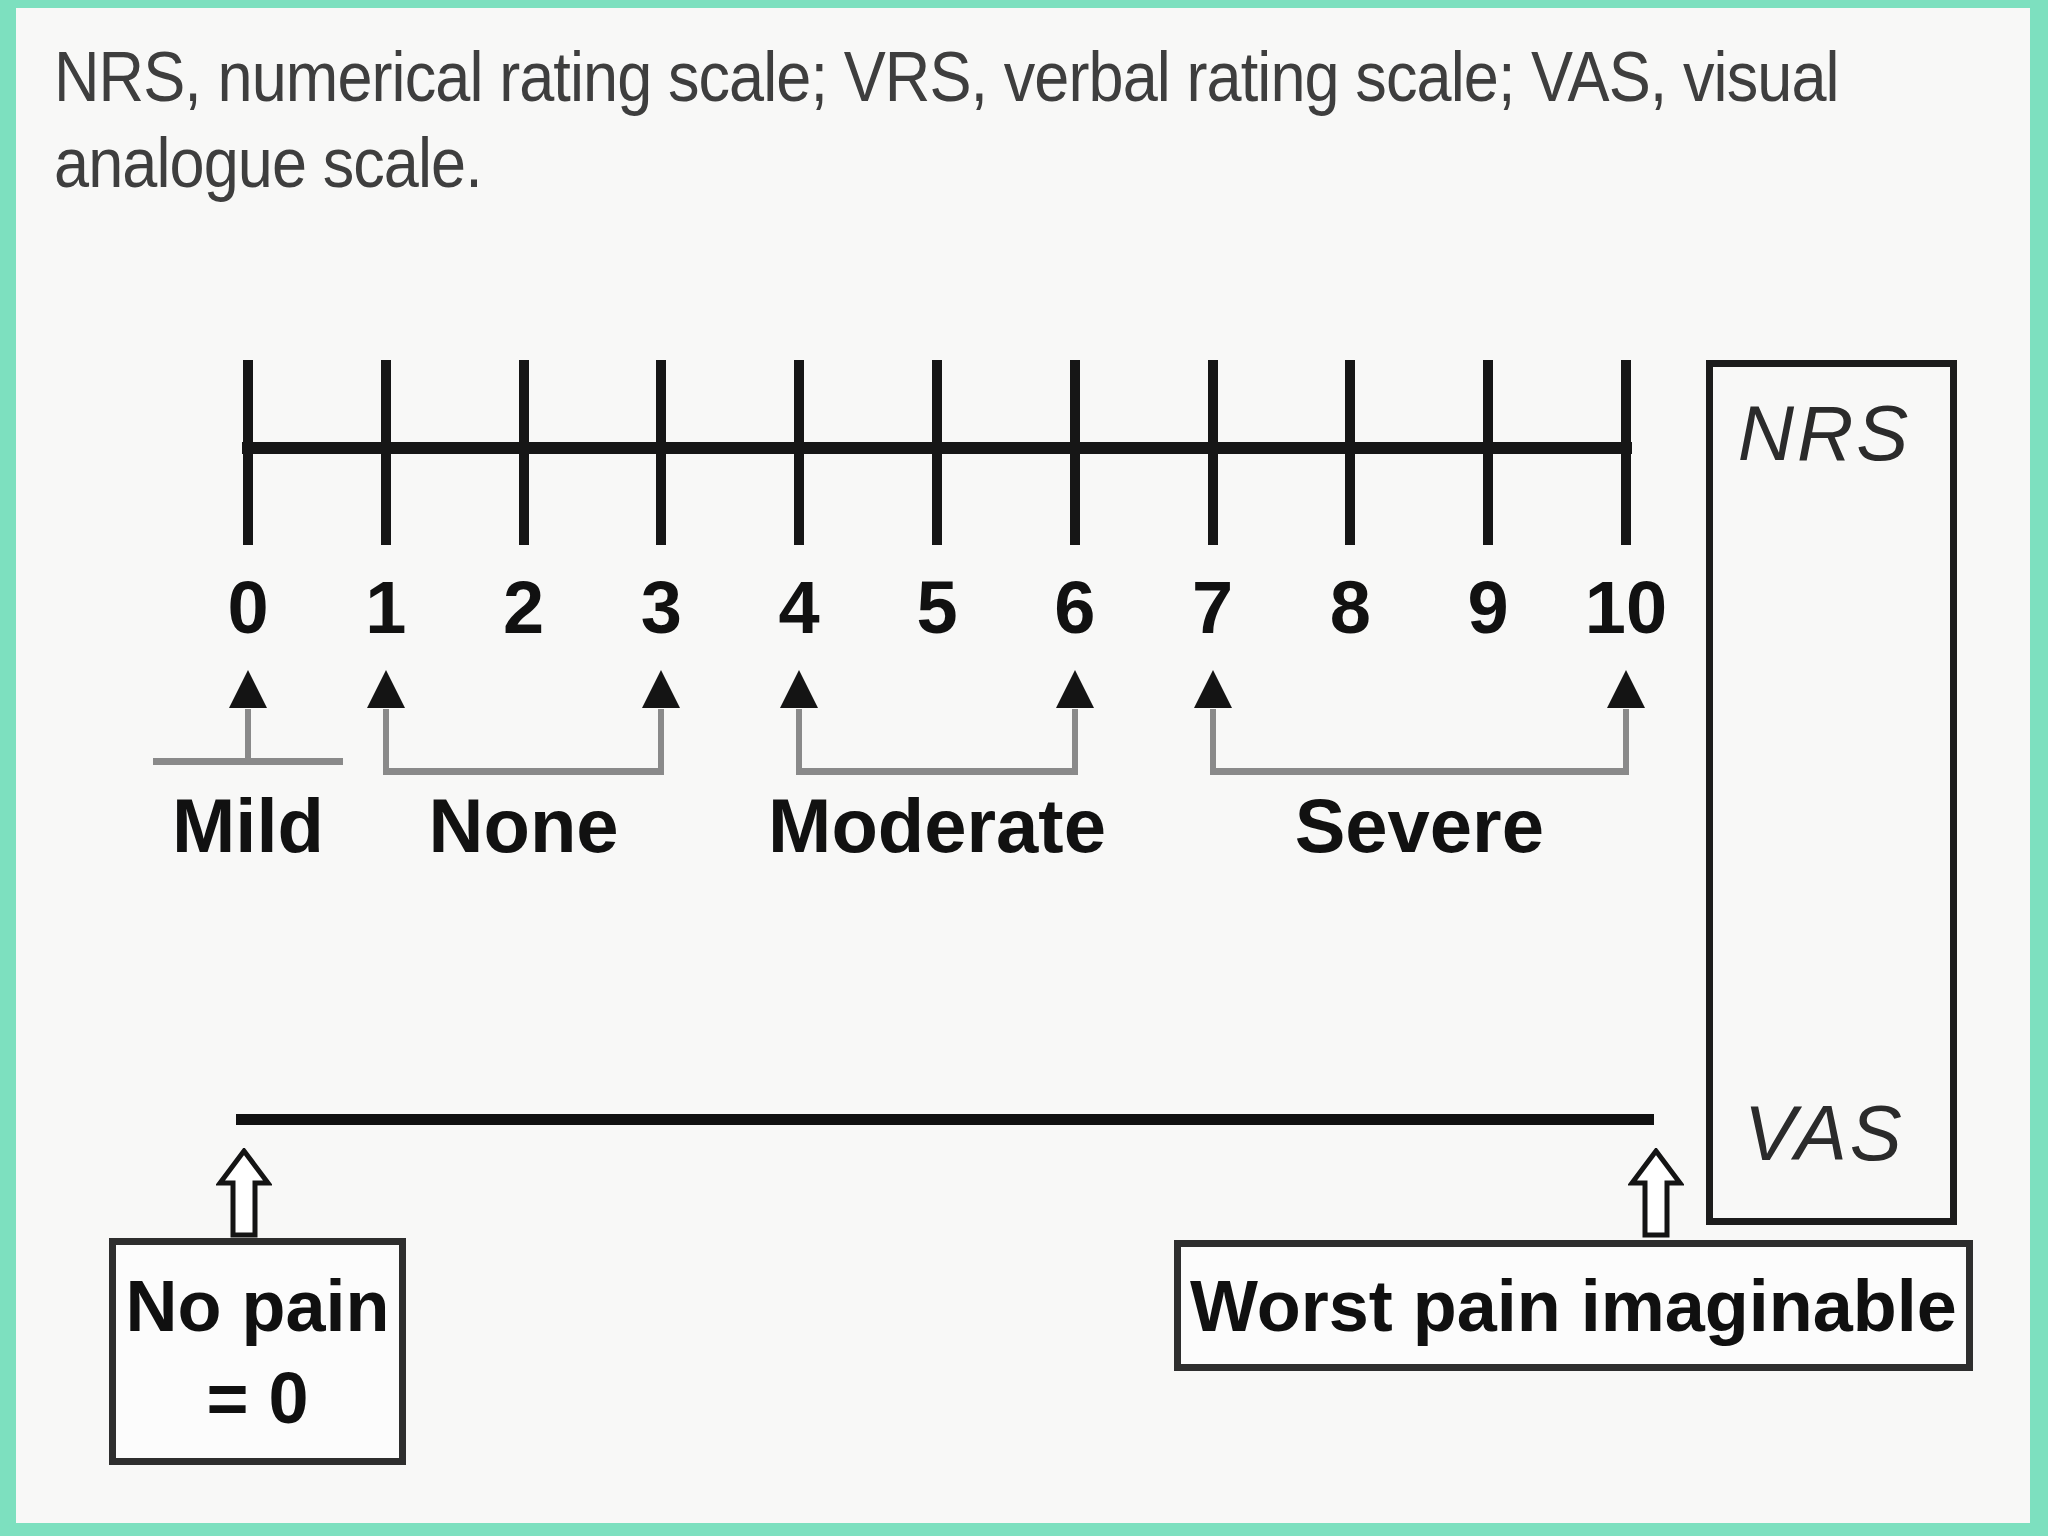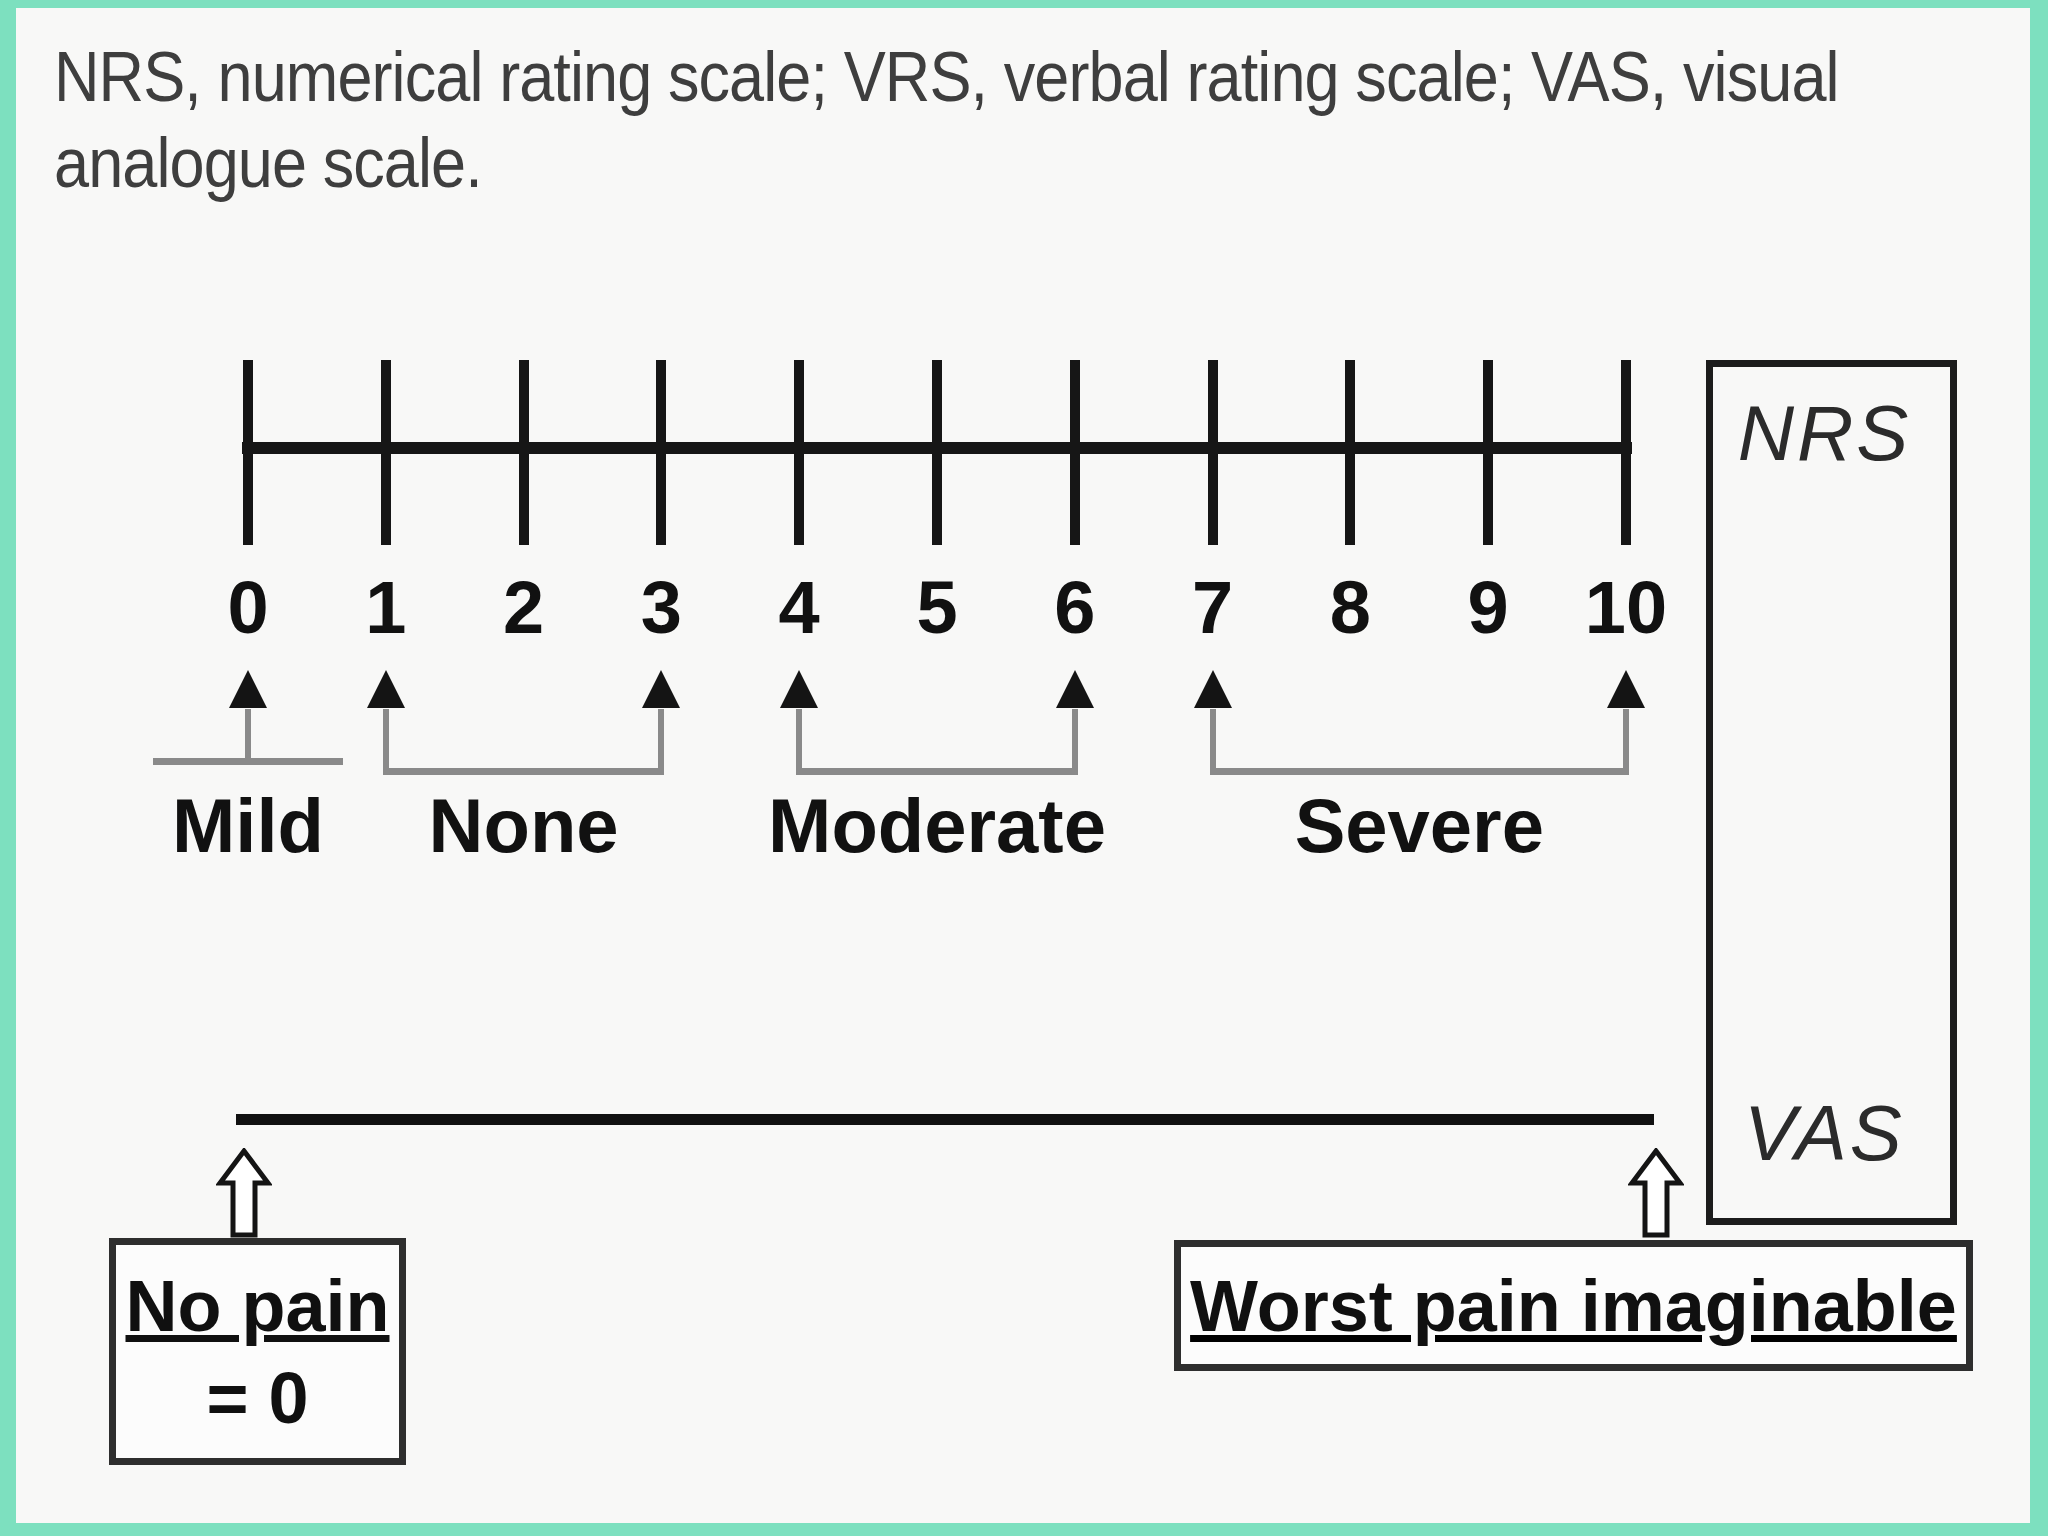--- a/index.html
+++ b/index.html
@@ -99,22 +99,22 @@
 
     <div id="vas-line" class="abs" style="left:220px;top:1106px;width:1418px;"></div>
     <svg class="abs" style="left:200px;top:1140px;" width="56" height="90" viewBox="0 0 56 90">
       <polygon points="28,3 52,35 39,35 39,87 17,87 17,35 4,35" fill="#ffffff" stroke="#141414" stroke-width="5"></polygon>
     </svg>
     <svg class="abs" style="left:1612px;top:1140px;" width="56" height="90" viewBox="0 0 56 90">
       <polygon points="28,3 52,35 39,35 39,87 17,87 17,35 4,35" fill="#ffffff" stroke="#141414" stroke-width="5"></polygon>
     </svg>
 
     <div class="abs endbox" style="left:93px;top:1230px;width:297px;height:227px;box-sizing:border-box;"></div>
-    <div class="abs boxtext" style="left:93px;top:1258px;width:297px;text-decoration:underline;">No pain</div>
+    <div class="abs boxtext" style="left:93px;top:1258px;width:297px;">No pain</div>
     <div class="abs boxtext" style="left:93px;top:1350px;width:297px;">= 0</div>
 
     <div class="abs endbox" style="left:1158px;top:1232px;width:799px;height:131px;box-sizing:border-box;
-                display:flex;align-items:center;justify-content:center;text-decoration:underline;">
+                display:flex;align-items:center;justify-content:center;">
       <span class="boxtext">Worst pain imaginable</span>
     </div>
 
   </div>
 </div>
 
 </body></html>

